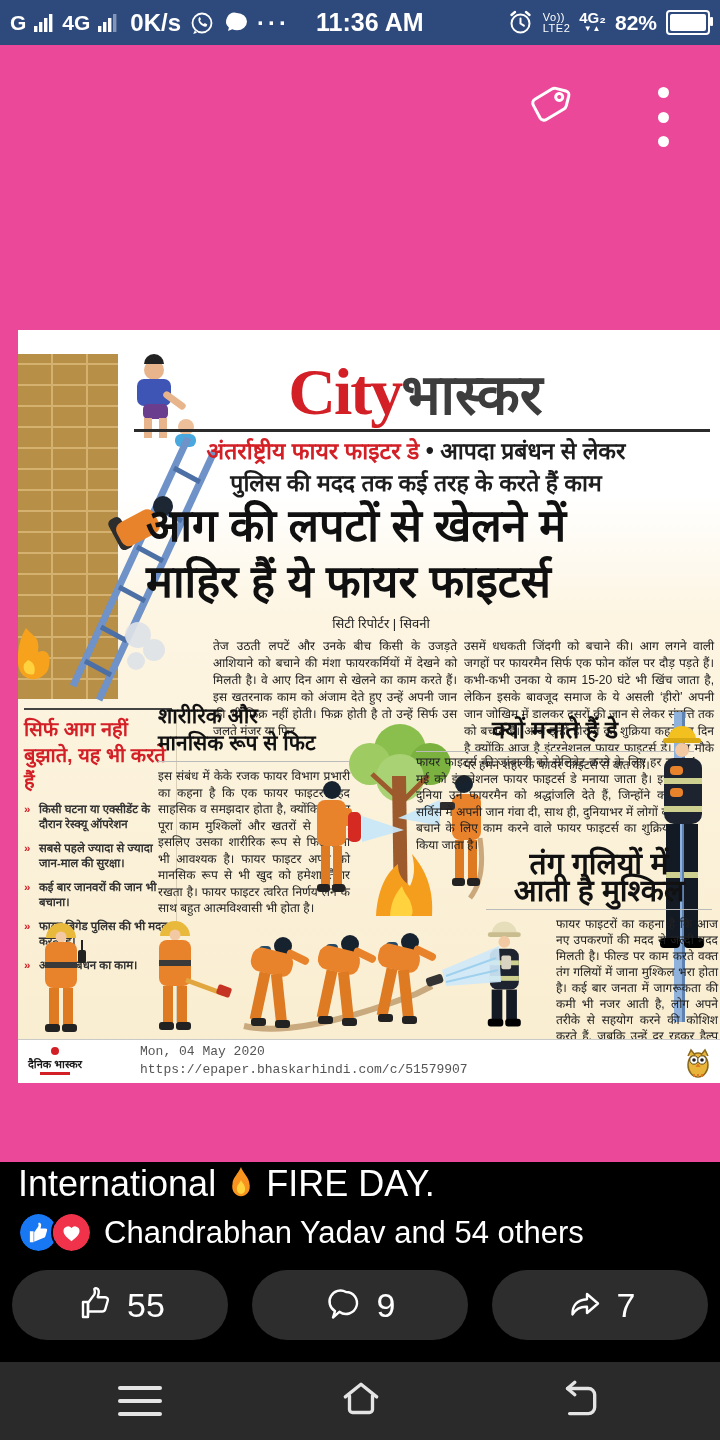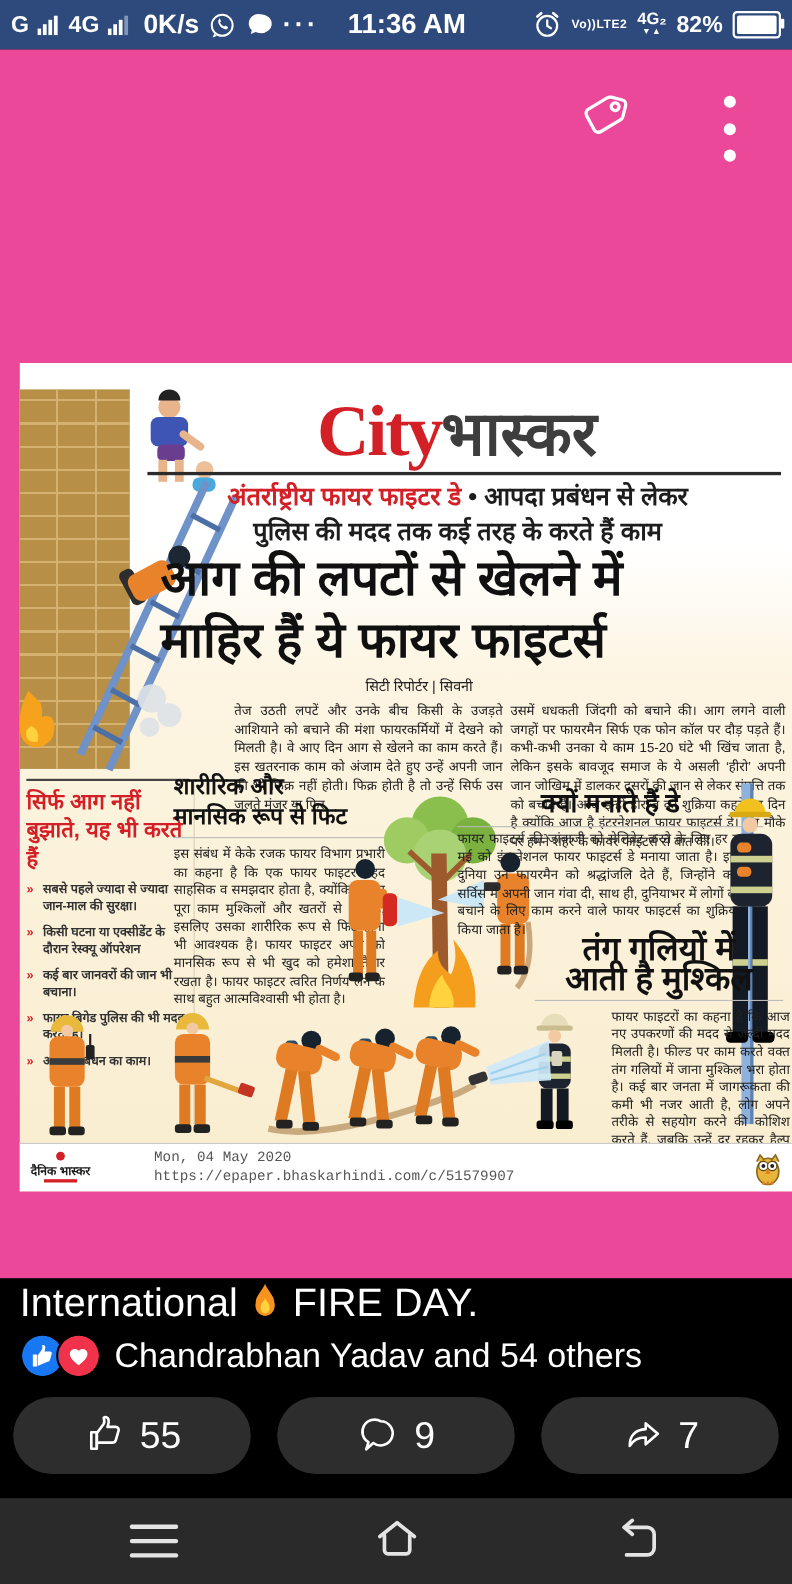--- a/index.html
+++ b/index.html
@@ -7,21 +7,21 @@
           font-family:"Liberation Sans",sans-serif;}
 
   
   .status-bar{position:absolute;top:0;left:0;width:720px;height:45px;background:#2e4a7c;
               display:flex;align-items:center;padding:0 10px;box-sizing:border-box;color:#fff;gap:8px;}
   .sb-txt{font-weight:700;font-size:21px;}
   .sb-speed{font-weight:700;font-size:24px;}
   .sb-dots{font-weight:700;font-size:24px;letter-spacing:3px;line-height:45px;}
   .sb-time{font-weight:700;font-size:25px;margin-left:18px;}
   .sb-right{margin-left:auto;display:flex;align-items:center;gap:9px;}
-  .volte{display:flex;flex-direction:row;font-size:11px;font-weight:700;line-height:11px;letter-spacing:.5px;}
+  .volte{display:flex;flex-direction:column;font-size:11px;font-weight:400;line-height:11px;letter-spacing:.5px;}
   .g4x{display:flex;flex-direction:column;align-items:center;line-height:11px;}
   .g4x .top{font-size:15px;font-weight:700;}
   .g4x .arr{font-size:8px;letter-spacing:1px;}
   .batt{position:relative;width:40px;height:21px;border:2px solid #fff;border-radius:4px;}
   .batt .fill{position:absolute;inset:2px;background:#fff;border-radius:2px;}
   .batt .nub{position:absolute;right:-5px;top:5px;width:3px;height:9px;background:#fff;border-radius:1px;}
 
   
   .viewer{position:absolute;top:45px;left:0;width:720px;height:1117px;background:#ec4899;}
   .tag-btn{position:absolute;top:36px;right:146px;width:48px;height:48px;}
@@ -224,22 +224,22 @@
       <div class="abs byline">
         <b>सिटी रिपोर्टर</b><span> | </span><span>सिवनी</span>
       </div>
 
       <div class="abs lead c1">तेज उठती लपटें और उनके बीच किसी के उजड़ते आशियाने को बचाने की मंशा फायरकर्मियों में देखने को मिलती है। वे आए दिन आग से खेलने का काम करते हैं। इस खतरनाक काम को अंजाम देते हुए उन्हें अपनी जान की भी फिक्र नहीं होती। फिक्र होती है तो उन्हें सिर्फ उस जलते मंजर या फिर</div>
       <div class="abs lead c2">उसमें धधकती जिंदगी को बचाने की। आग लगने वाली जगहों पर फायरमैन सिर्फ एक फोन कॉल पर दौड़ पड़ते हैं। कभी-कभी उनका ये काम 15-20 घंटे भी खिंच जाता है, लेकिन इसके बावजूद समाज के ये असली ‘हीरो’ अपनी जान जोखिम में डालकर दूसरों की जान से लेकर संपत्ति तक को बचाते हैं। आज इन्हीं हीरोज को शुक्रिया कहने का दिन है क्योंकि आज है इंटरनेशनल फायर फाइटर्स डे। इस मौके पर हमने शहर के फायर फाइटर्स से बात की।</div>
 
       <div class="abs side-box">
         <div class="side-title">सिर्फ आग नहीं बुझाते, यह भी करते हैं</div>
         <ul class="side-list">
+          <li>किसी घटना या एक्सीडेंट के दौरान रेस्क्यू ऑपरेशन</li>
           <li>सबसे पहले ज्यादा से ज्यादा जान-माल की सुरक्षा।</li>
-          <li>किसी घटना या एक्सीडेंट के दौरान रेस्क्यू ऑपरेशन</li>
           <li>कई बार जानवरों की जान भी बचाना।</li>
           <li>फायर ब्रिगेड पुलिस की भी मदद करती है।</li>
           <li>आपदा प्रबंधन का काम।</li>
         </ul>
       </div>
       <div class="abs vdiv"></div>
 
       <div class="abs fit-title">
         <span>शारीरिक और</span><br>
         <span>मानसिक रूप से फिट</span>

